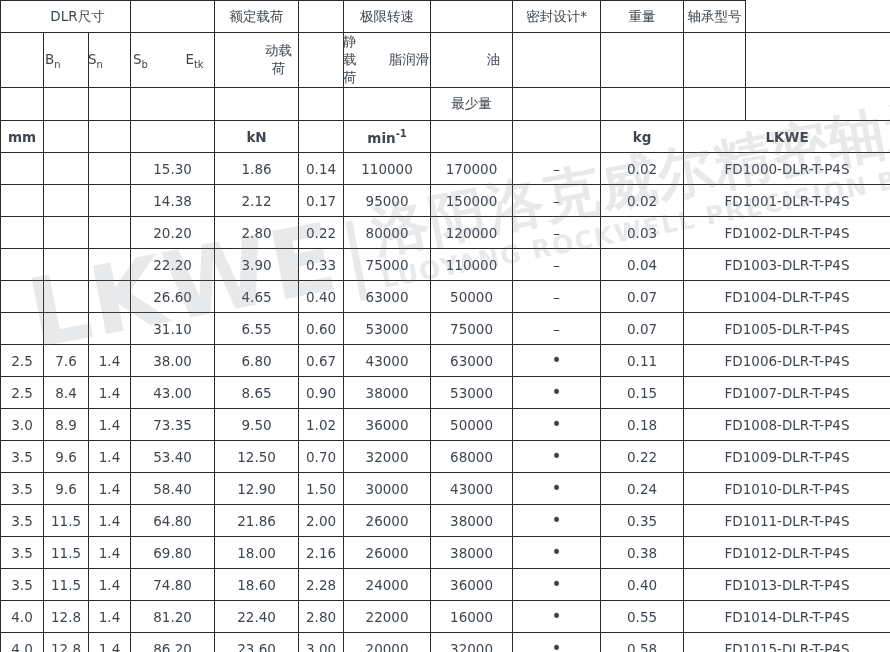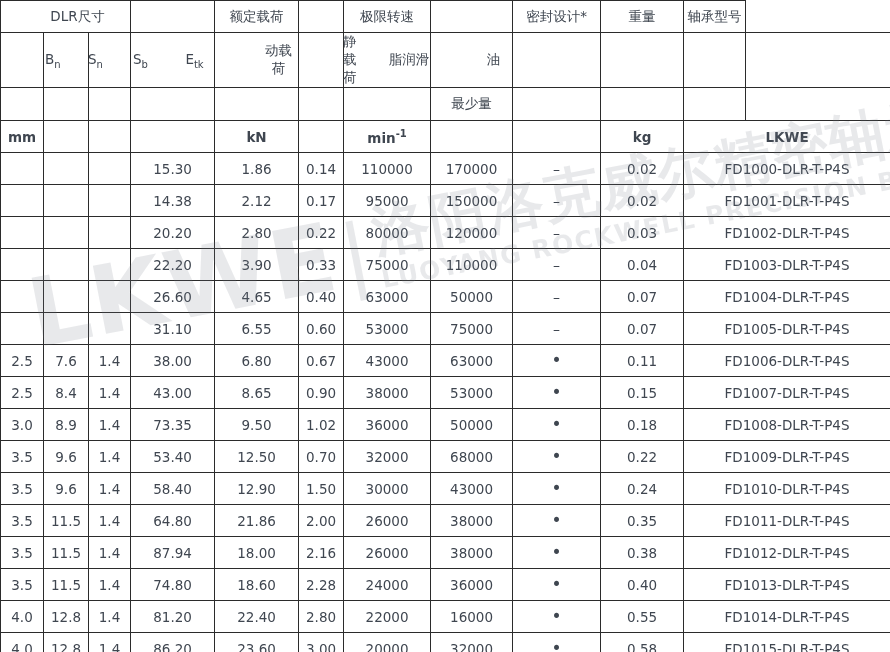--- a/index.html
+++ b/index.html
@@ -356,21 +356,21 @@
           <td>26000</td>
           <td>38000</td>
           <td class="dot">•</td>
           <td>0.35</td>
           <td colspan="2">FD1011-DLR-T-P4S</td>
         </tr>
         <tr class="data-row">
           <td>3.5</td>
           <td>11.5</td>
           <td>1.4</td>
-          <td>87.94</td>
+          <td>69.80</td>
           <td>18.00</td>
           <td>2.16</td>
           <td>26000</td>
           <td>38000</td>
           <td class="dot">•</td>
           <td>0.38</td>
           <td colspan="2">FD1012-DLR-T-P4S</td>
         </tr>
         <tr class="data-row">
           <td>3.5</td>

